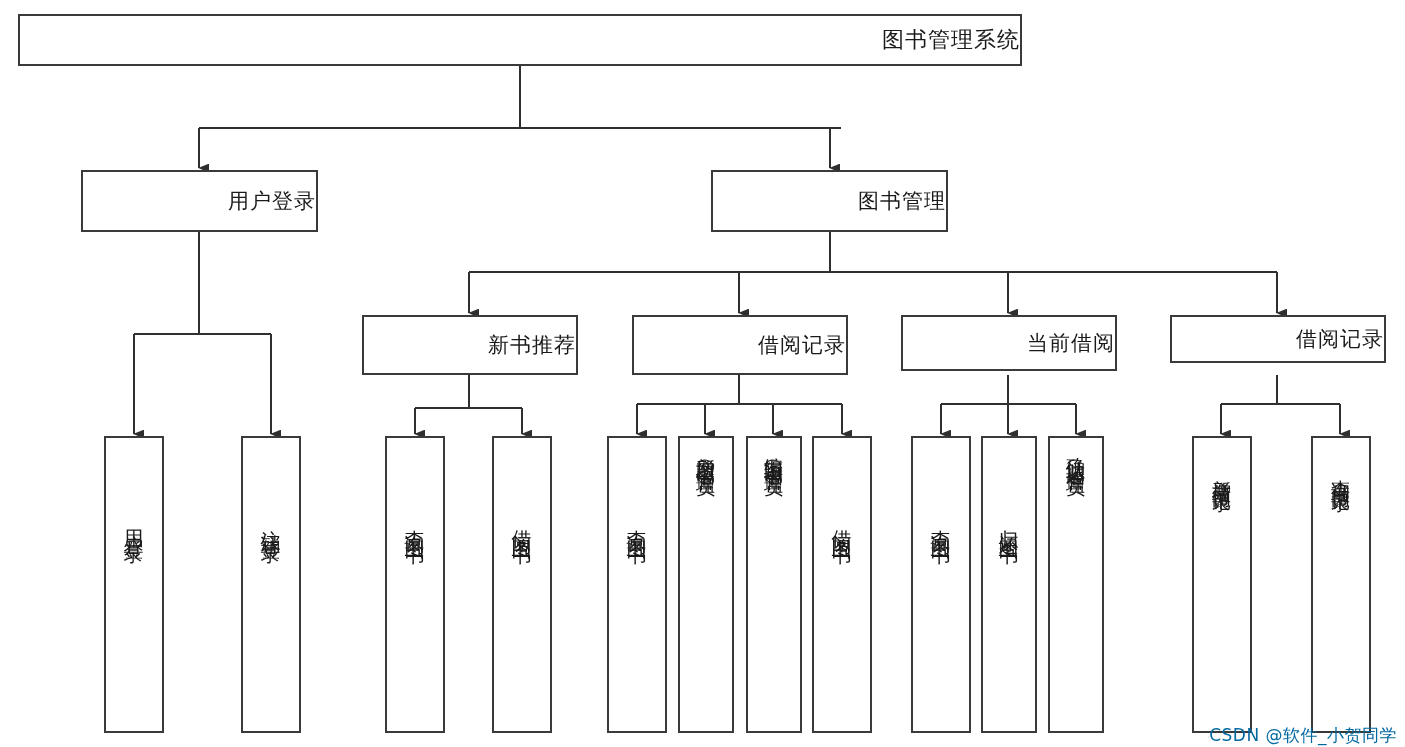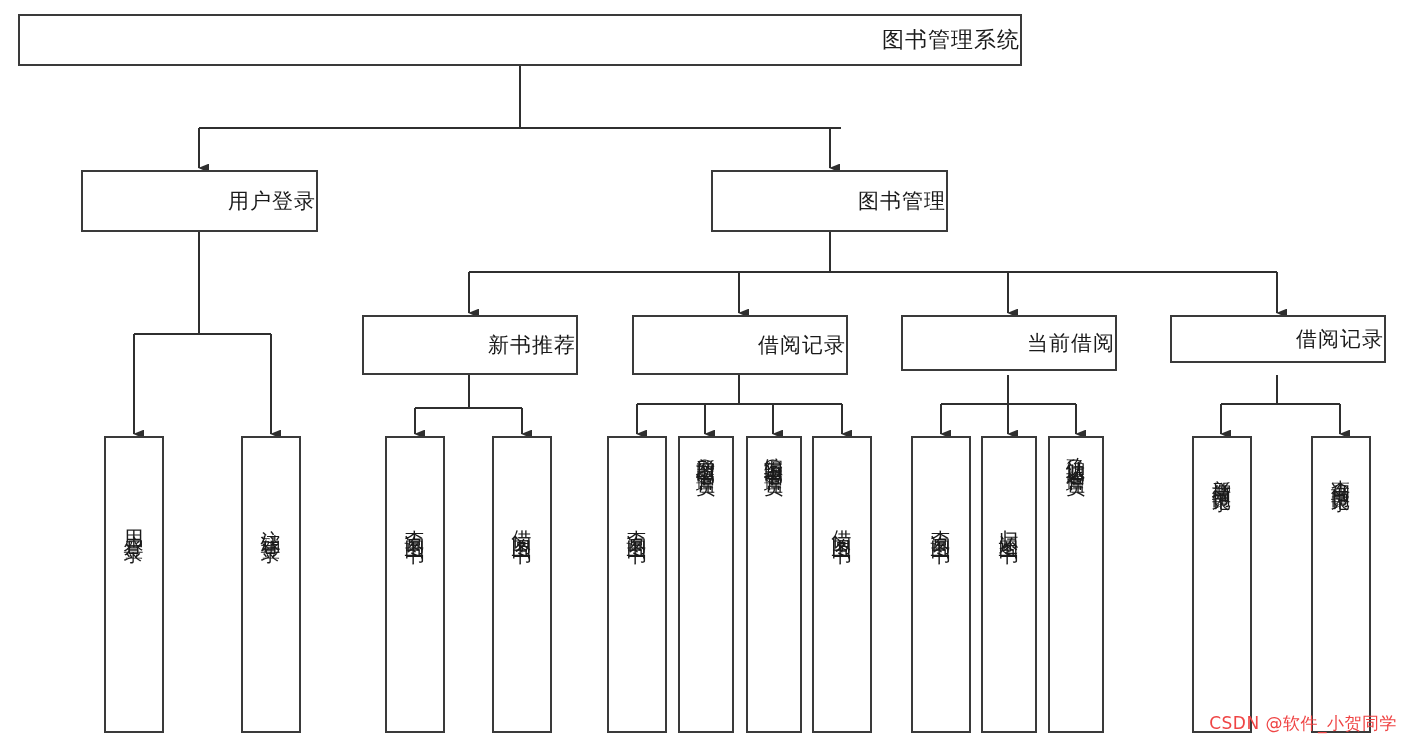--- a/index.html
+++ b/index.html
@@ -66,23 +66,23 @@
     line-height: 1;
     white-space: nowrap;
   }
   .node.vert.tall-text .node-label {
     font-size: 19px;
     letter-spacing: 3px;
   }
   #watermark {
     position: absolute;
     right: 8px;
-    bottom: 12px;
+    bottom: 0;
     font-size: 17px;
-    color: #ef4444;
+    color: #0369a1;
     letter-spacing: 0.5px;
     z-index: 9;
     white-space: nowrap;
   }
 </style>
 </head>
 <body>
 
 <div id="diagram-root">
 

